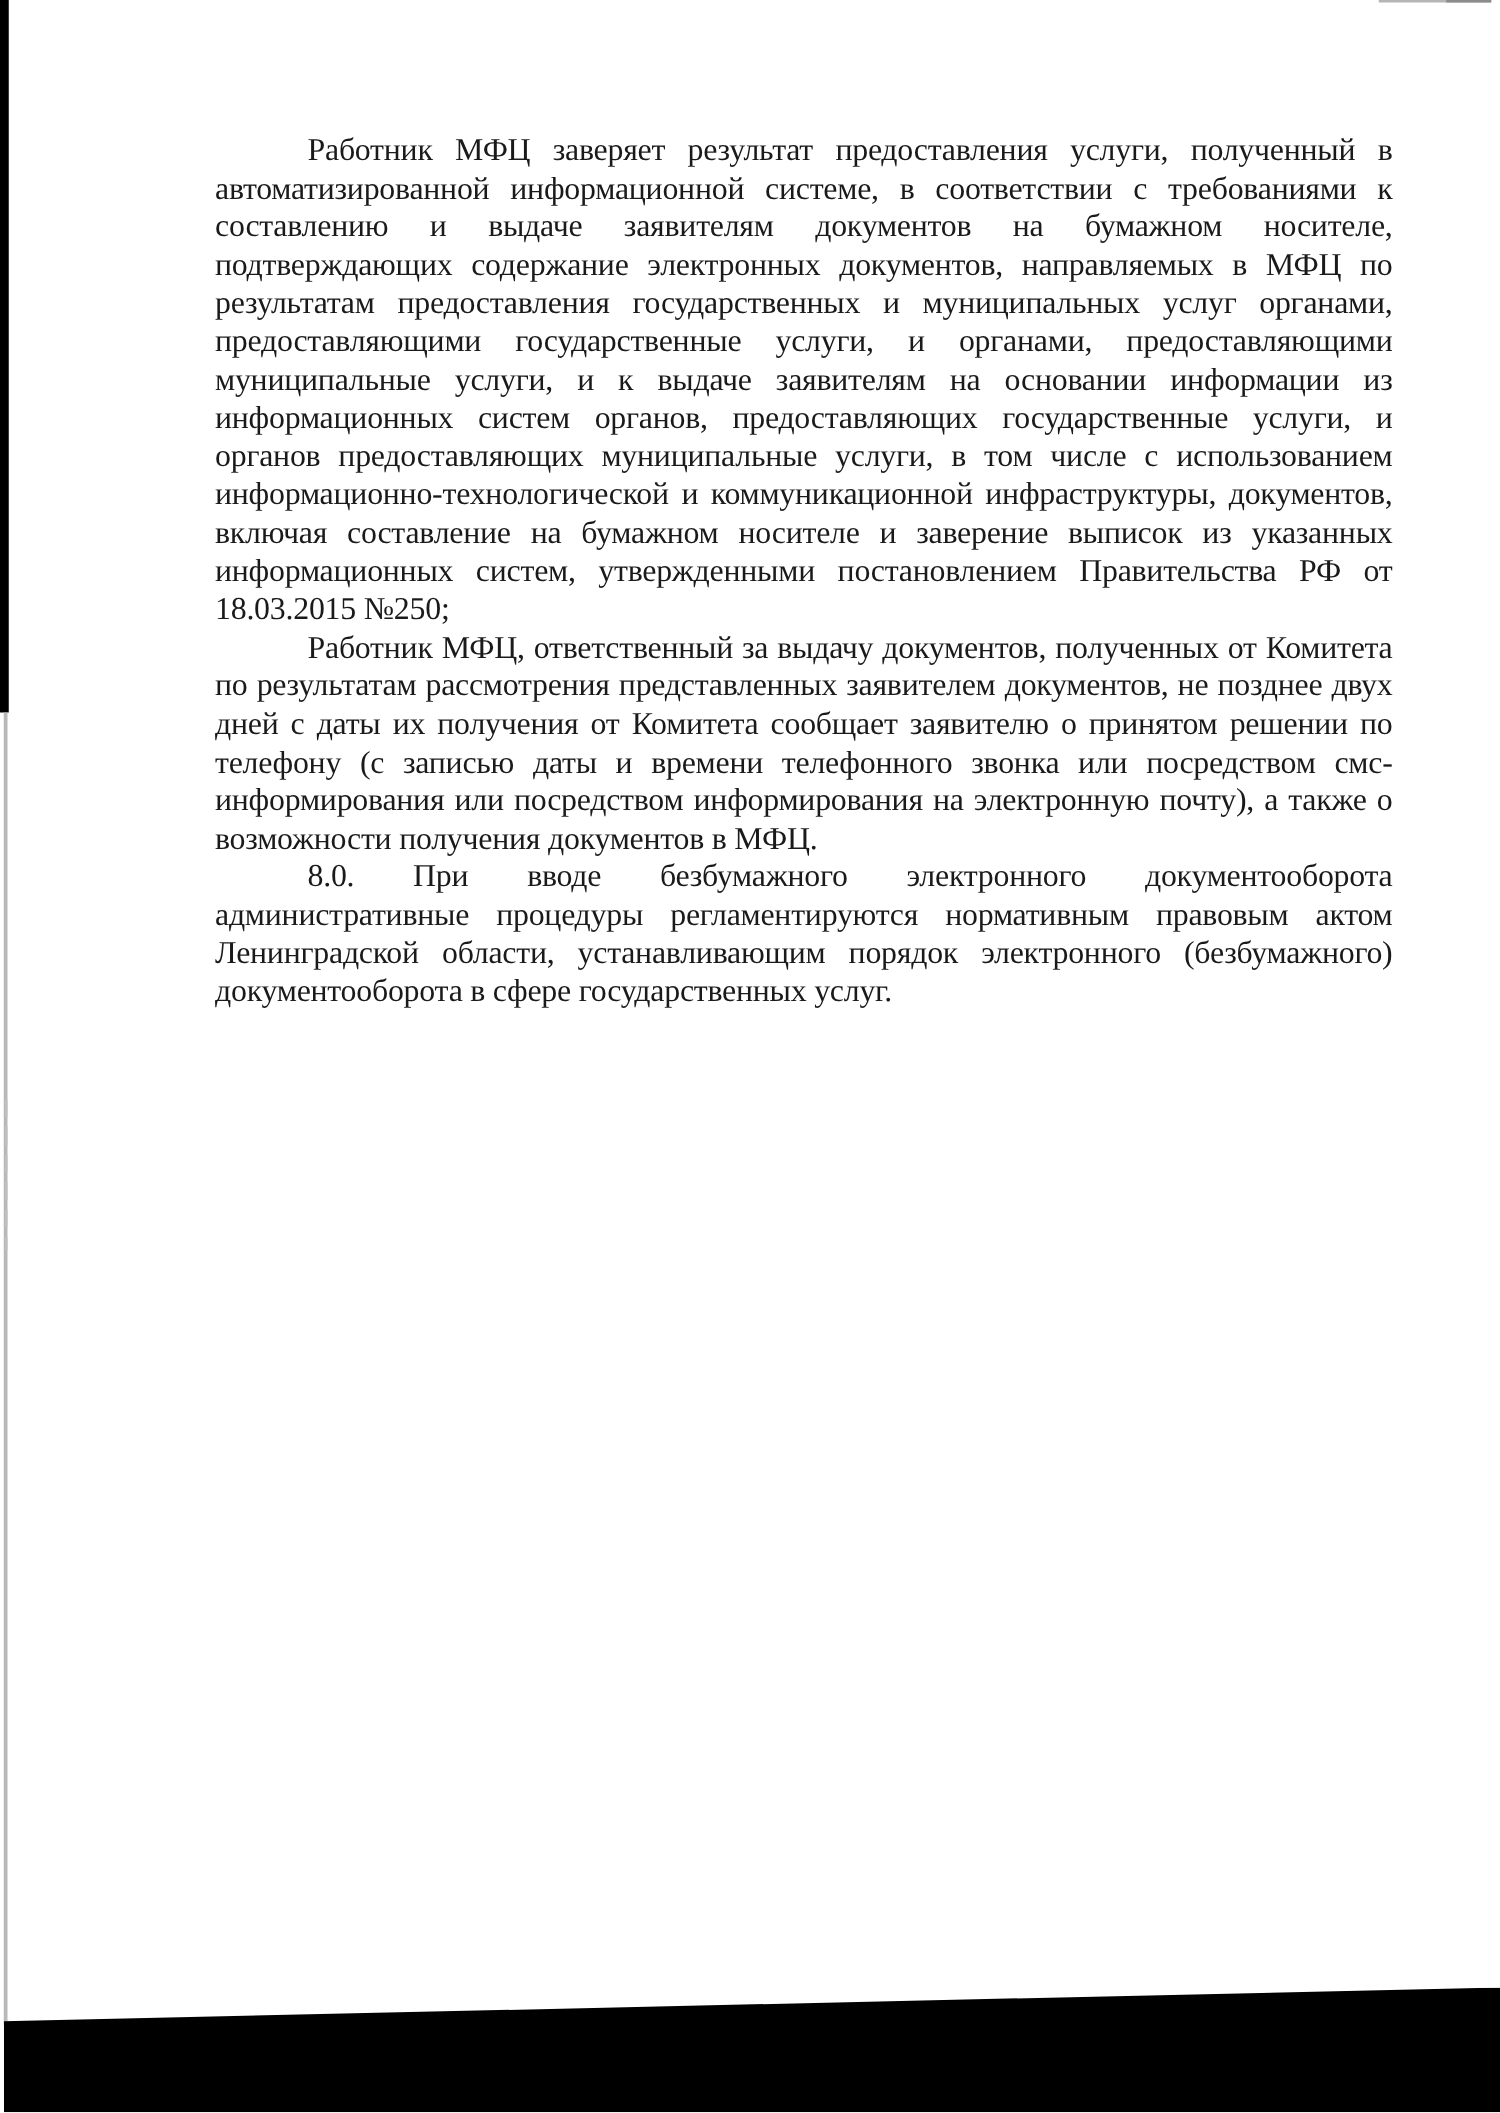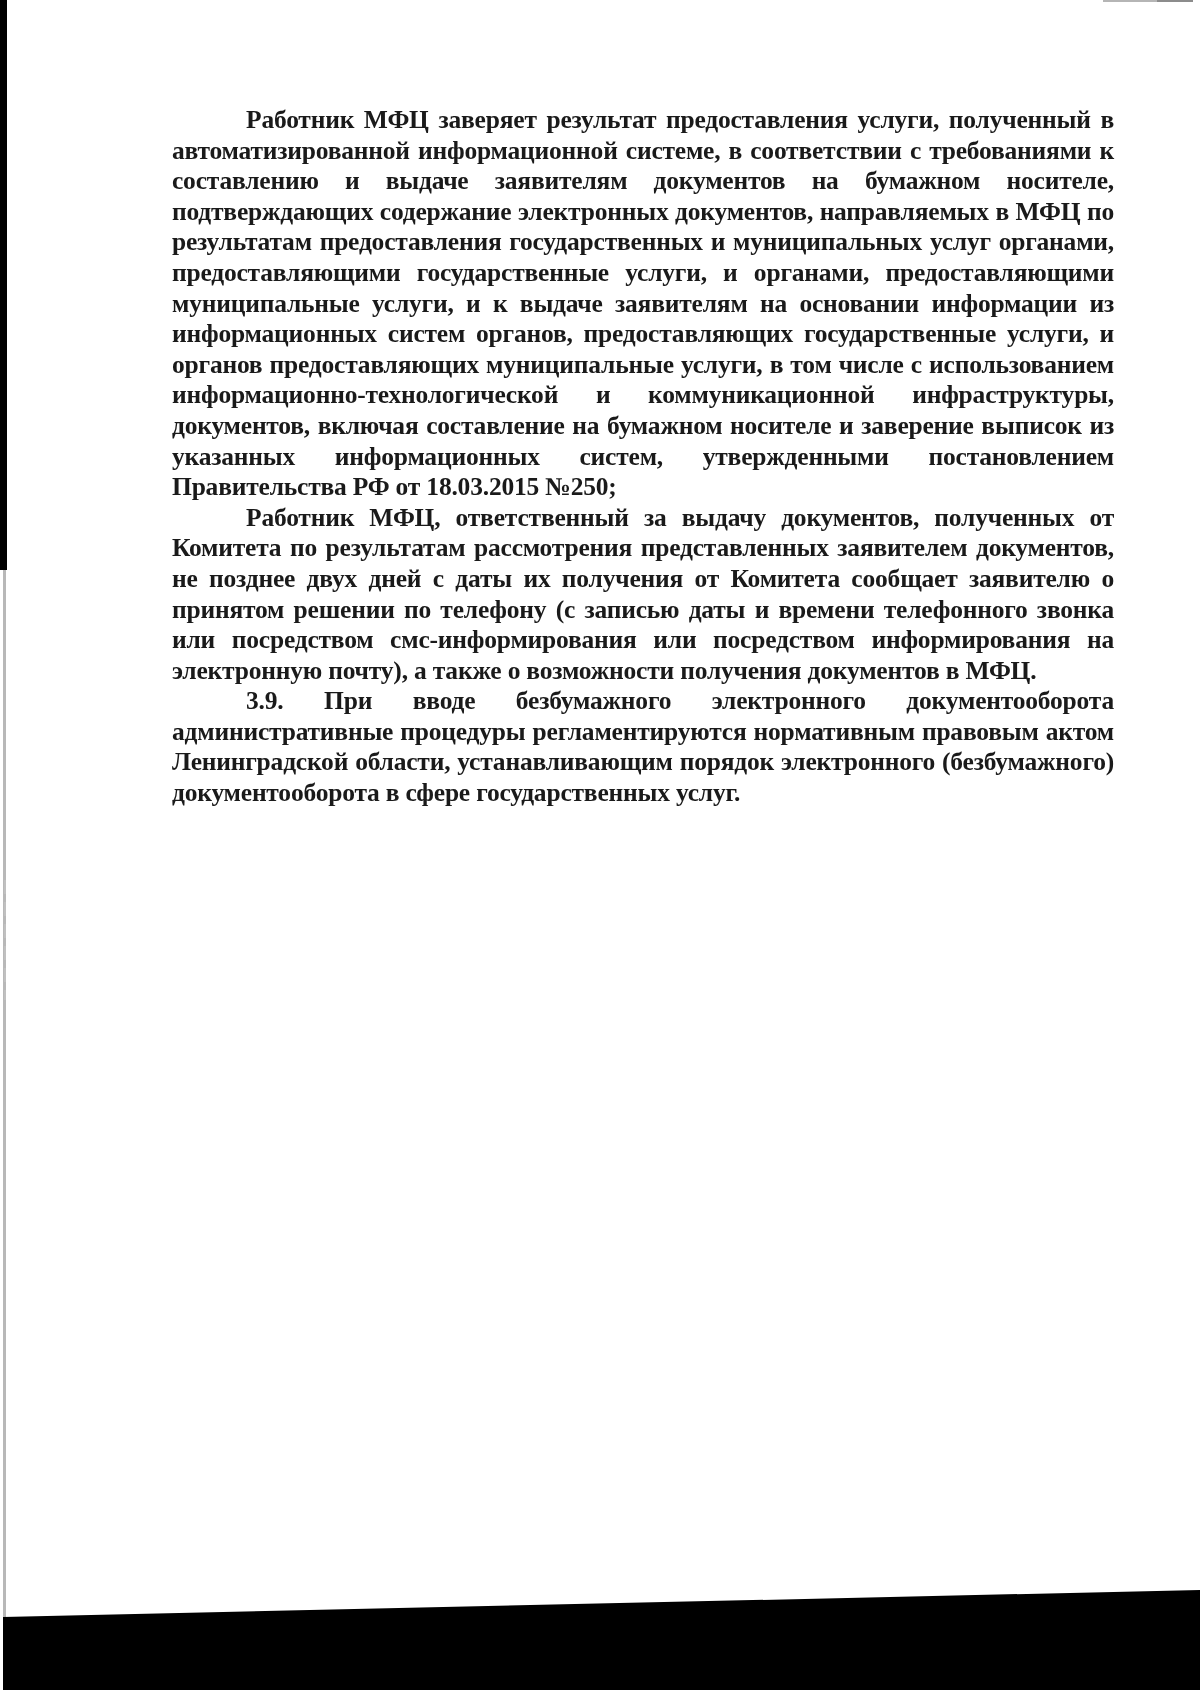--- a/index.html
+++ b/index.html
@@ -73,30 +73,29 @@
     }
     .para {
       margin: 0;
       font-size: 25.5px;
       line-height: 30.6px;
       text-align: justify;
       text-align-last: left;
       text-indent: 74px;
       letter-spacing: -0.2px;
       word-spacing: 0px;
-      font-weight: bold;
     }
   </style>
 </head>
 <body>
 
 <div class="scan-left-edge-top"></div>
 <div class="scan-left-edge-bottom"></div>
 <div class="scan-left-marks"></div>
 <div class="scan-top-right-mark"></div>
 
 <main class="page">
   <p class="para">Работник МФЦ заверяет результат предоставления услуги, полученный в автоматизированной информационной системе, в соответствии с требованиями к составлению и выдаче заявителям документов на бумажном носителе, подтверждающих содержание электронных документов, направляемых в МФЦ по результатам предоставления государственных и муниципальных услуг органами,  предоставляющими государственные услуги, и органами, предоставляющими муниципальные услуги, и к выдаче заявителям на основании информации из информационных систем органов, предоставляющих государственные услуги, и органов предоставляющих муниципальные услуги, в том числе с использованием информационно-технологической и коммуникационной инфраструктуры, документов, включая составление на бумажном носителе и заверение выписок из указанных информационных систем, утвержденными постановлением Правительства РФ от 18.03.2015 №250;</p>
   <p class="para">Работник МФЦ, ответственный за выдачу документов, полученных от Комитета по результатам рассмотрения представленных заявителем документов, не позднее двух дней с даты их получения от Комитета сообщает заявителю о принятом решении по телефону (с записью даты и времени телефонного звонка или посредством смс-информирования или посредством информирования на электронную почту), а также о возможности получения документов в МФЦ.</p>
-  <p class="para">3.9. При вводе безбумажного электронного документооборота административные процедуры регламентируются нормативным правовым актом Ленинградской области, устанавливающим порядок электронного (безбумажного) документооборота в сфере государственных услуг.</p>
+  <p class="para">8.0. При вводе безбумажного электронного документооборота административные процедуры регламентируются нормативным правовым актом Ленинградской области, устанавливающим порядок электронного (безбумажного) документооборота в сфере государственных услуг.</p>
 </main>
 
 <div class="scan-bottom-bar"></div>
 
 </body></html>

